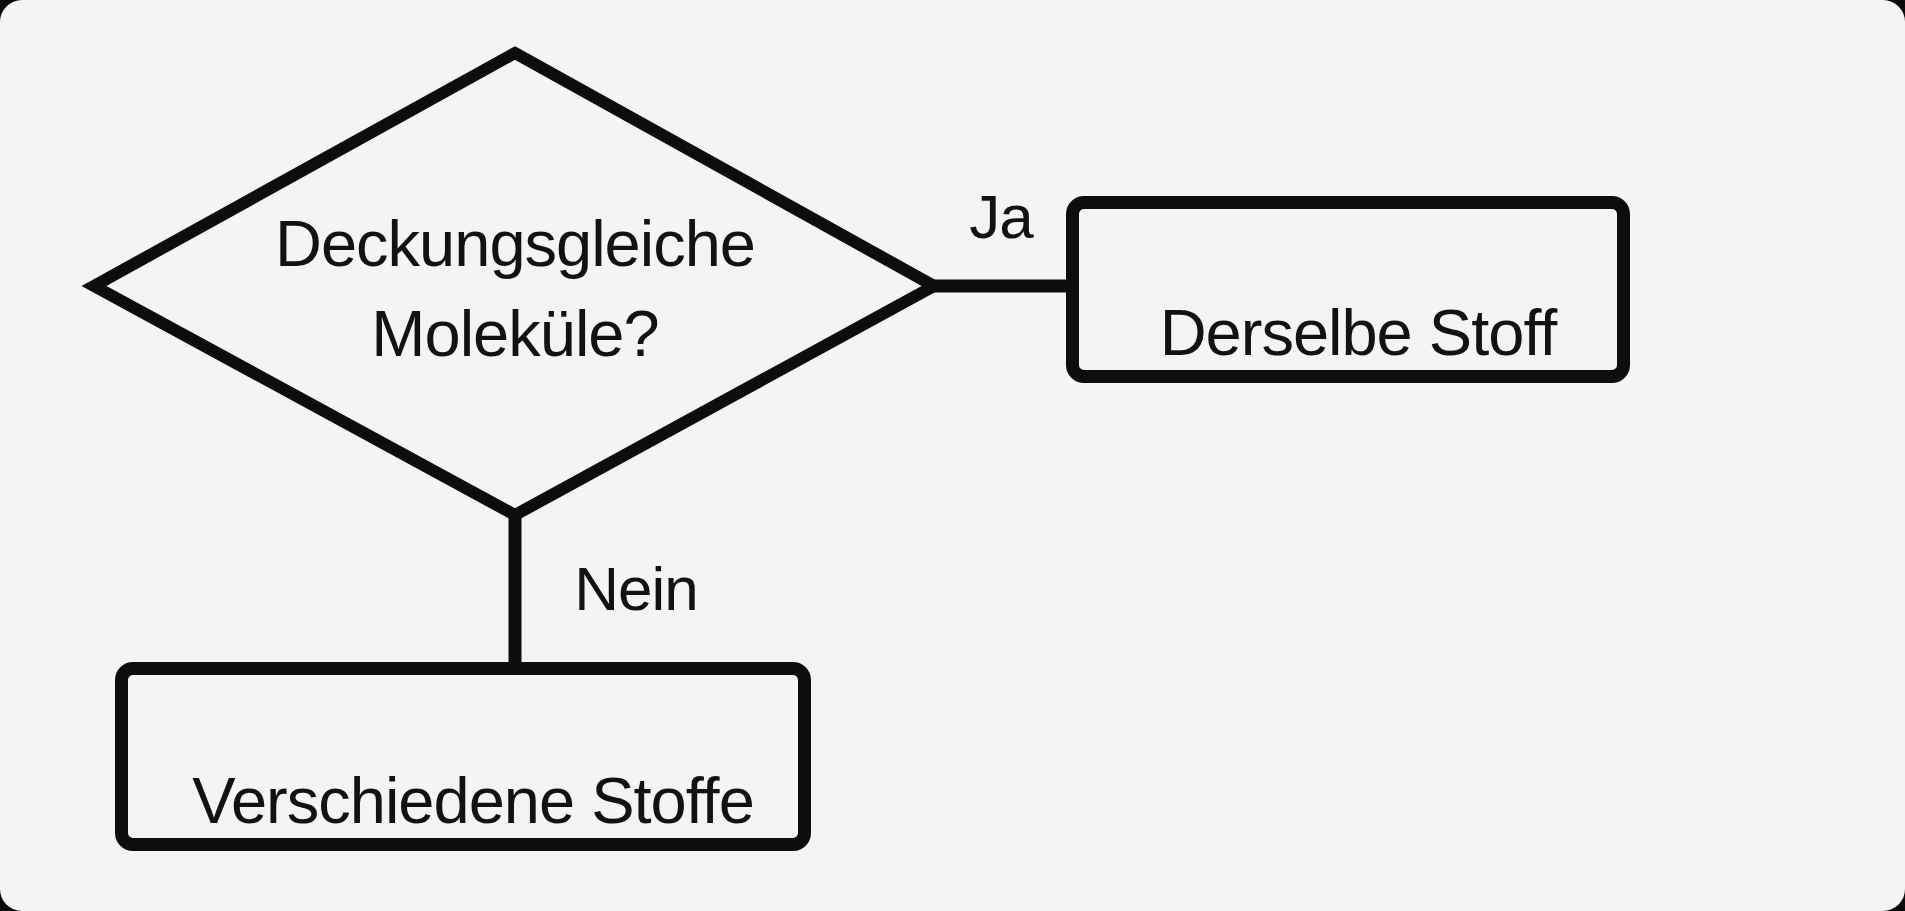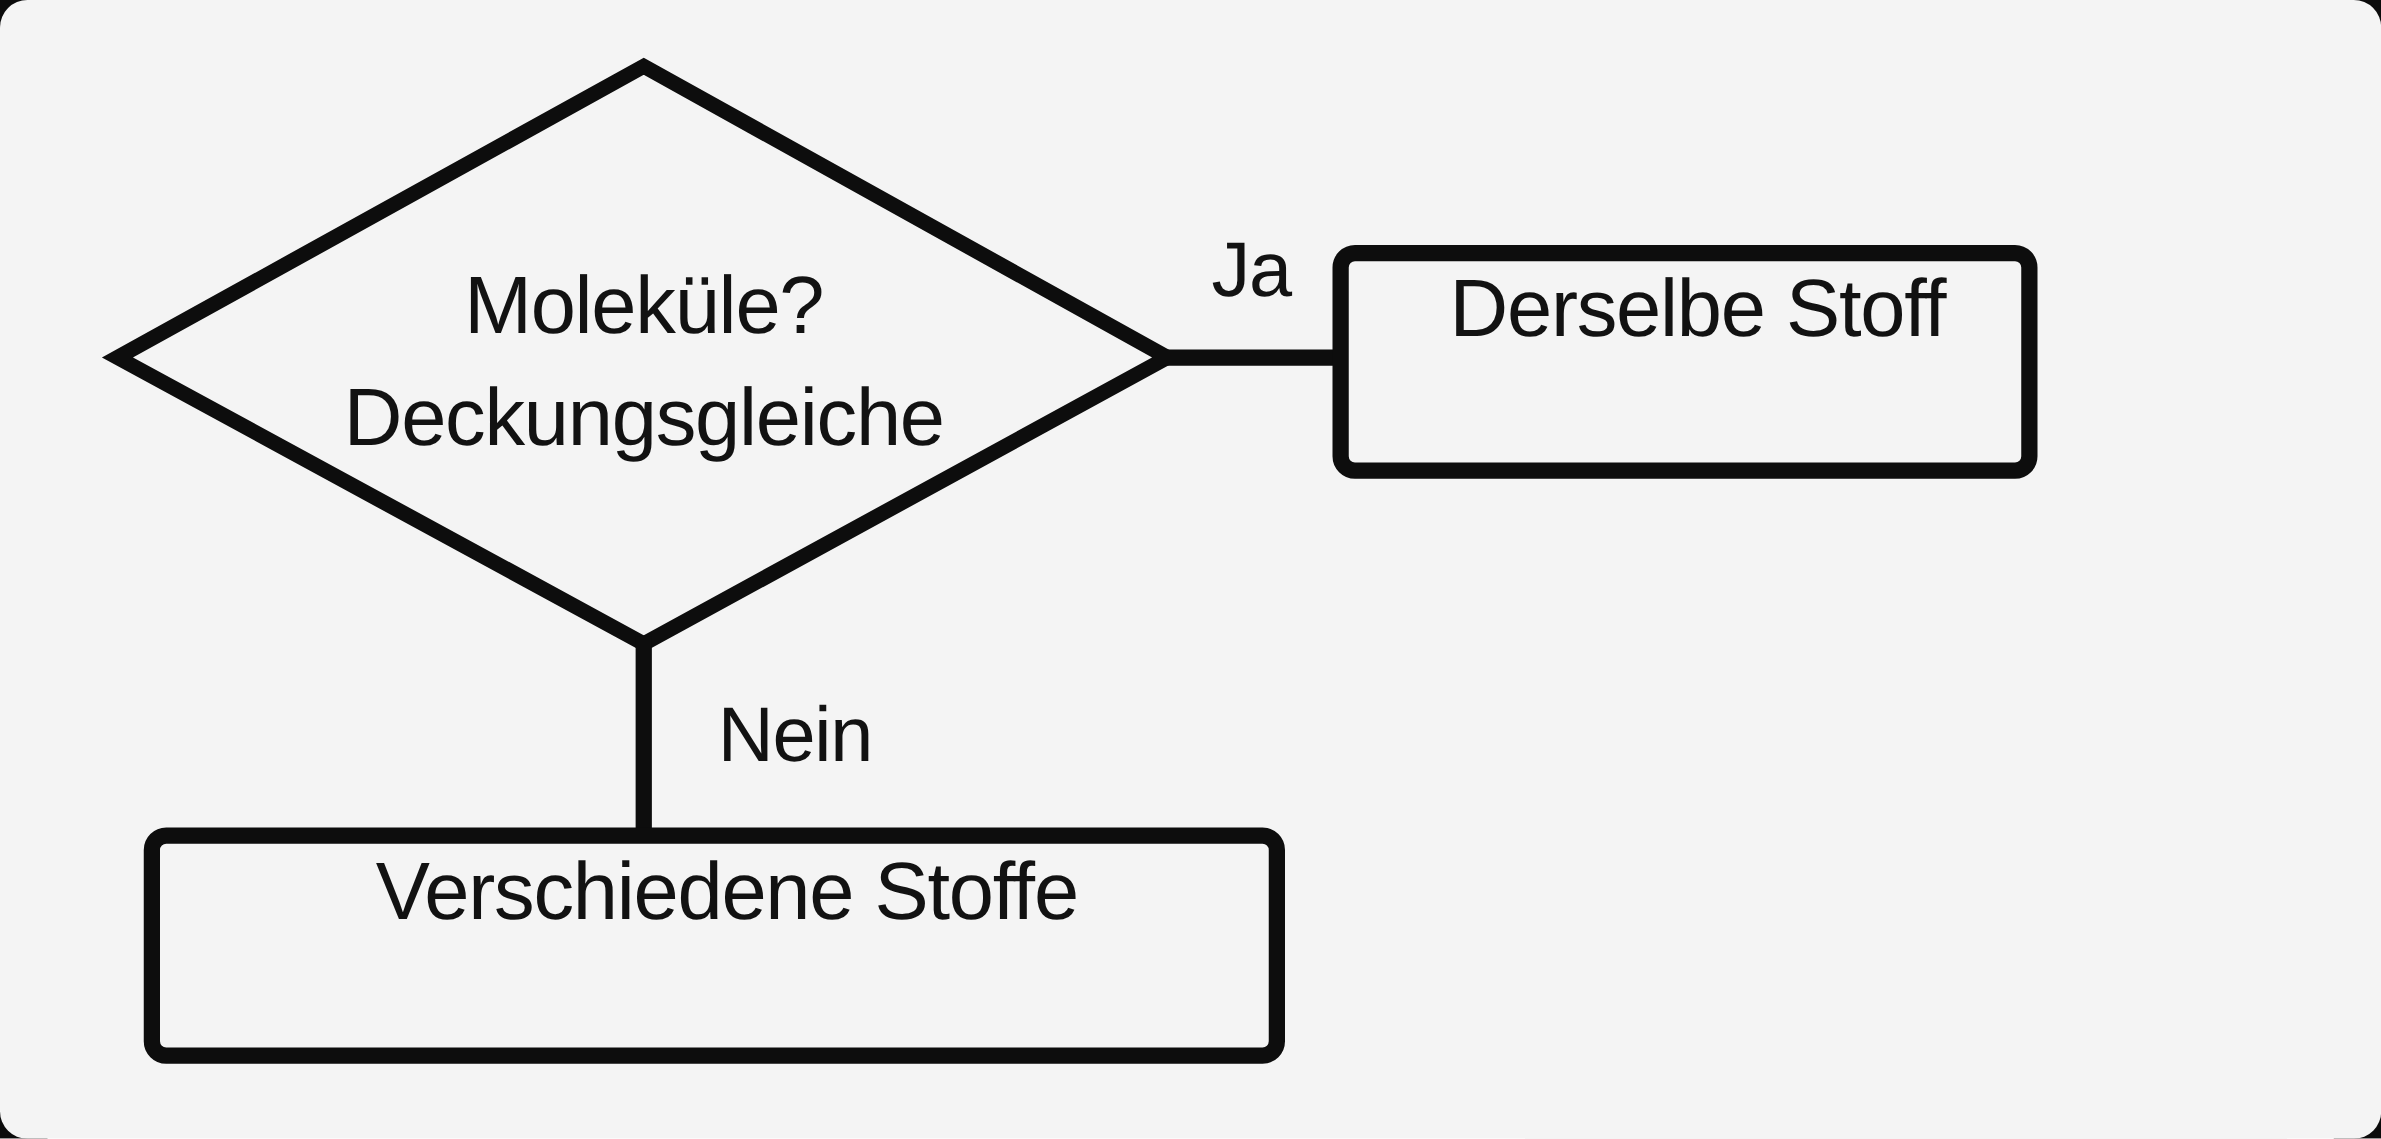--- a/index.html
+++ b/index.html
@@ -62,38 +62,38 @@
     line-height: 90px;
   }
 
   .outcome-box {
     position: absolute;
     box-sizing: border-box;
     border: 13px solid #0d0d0d;
     border-radius: 18px;
     background: #f4f4f4;
     display: flex;
-    align-items: flex-start;
+    align-items: flex-end;
     justify-content: center;
     font-size: 65px;
     color: #121212;
     font-weight: 300;
     letter-spacing: -1px;
     padding-left: 20px;
   }
   .outcome-box-yes {
     left: 1066px;
     top: 196px;
     width: 564px;
     height: 187px;
   }
   .outcome-box-no {
     left: 115px;
     top: 662px;
-    width: 913px;
+    width: 696px;
     height: 189px;
   }
 
   .edge-label {
     font-size: 62px;
     line-height: 70px;
     text-align: center;
     width: 220px;
   }
   .edge-label-yes {
@@ -120,22 +120,22 @@
     <svg class="diagram-svg" width="1905" height="911" viewBox="0 0 1905 911">
 
       <polygon points="515,53 934,286 515,515 94,286" fill="#f4f4f4" stroke="#0d0d0d" stroke-width="12" stroke-linejoin="miter"></polygon>
 
       <line x1="928" y1="286" x2="1072" y2="286" stroke="#0d0d0d" stroke-width="13"></line>
 
       <line x1="515" y1="509" x2="515" y2="668" stroke="#0d0d0d" stroke-width="13"></line>
     </svg>
 
     <div class="node-label decision-label">
+      <span>Deckungsgleiche</span>
       <span>Moleküle?</span>
-      <span>Deckungsgleiche</span>
     </div>
 
     <div class="edge-label edge-label-no">Nein</div>
 
     <div class="edge-label edge-label-yes">Ja</div>
 
     <div class="outcome-box outcome-box-yes">
       <span>Derselbe Stoff</span>
     </div>
 

